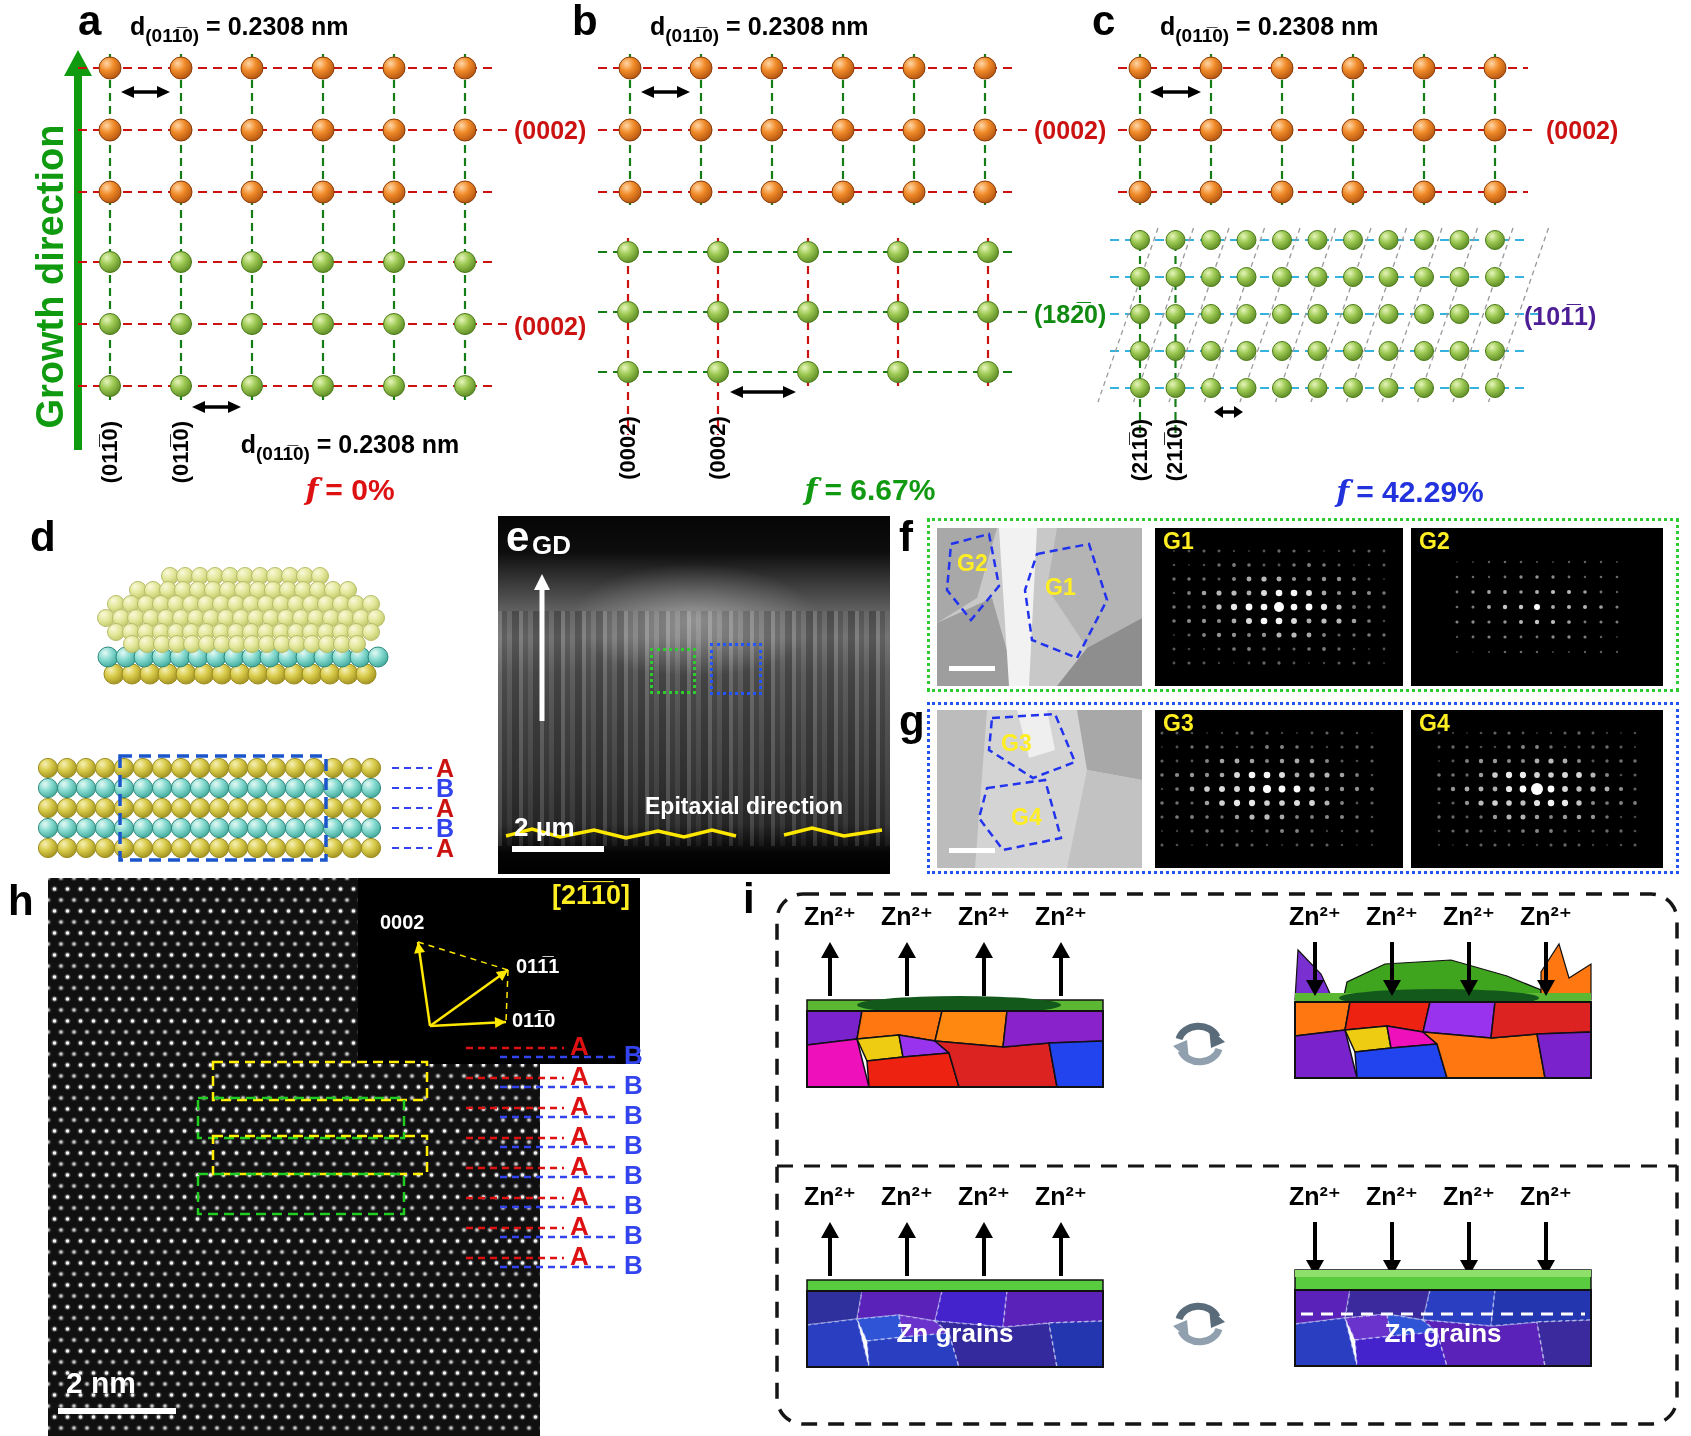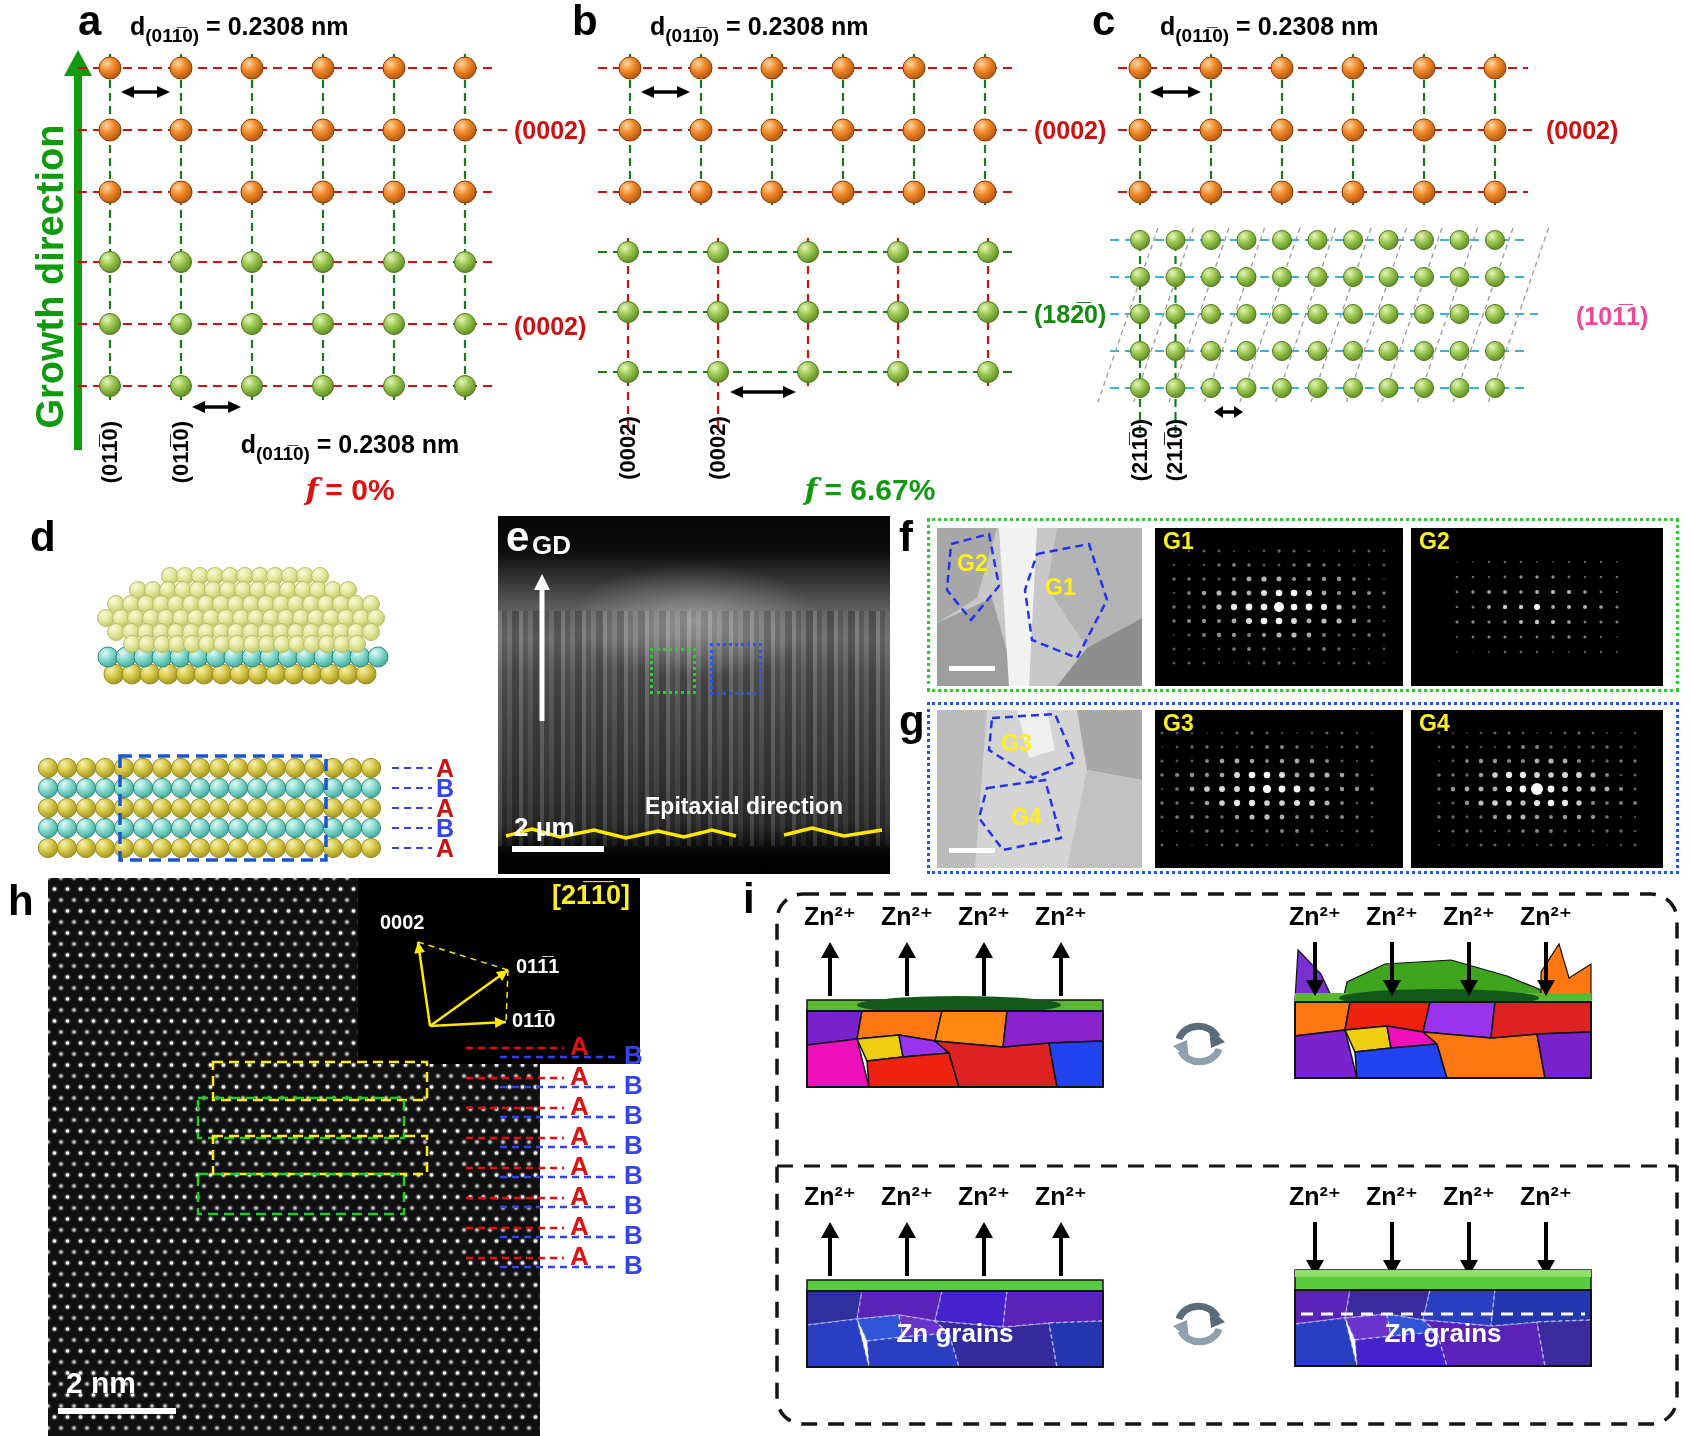--- a/index.html
+++ b/index.html
@@ -327,23 +327,24 @@
         <line x1="80" y1="52" x2="111" y2="52" stroke="#000" stroke-width="3.5"></line>
         <polygon points="70,52 83,46 83,58" fill="#000"></polygon>
         <polygon points="121,52 108,46 108,58" fill="#000"></polygon>
         <line x1="140" y1="372" x2="157" y2="372" stroke="#000" stroke-width="3.5"></line>
         <polygon points="134,372 143,366 143,378" fill="#000"></polygon>
         <polygon points="163,372 154,366 154,378" fill="#000"></polygon>
       </svg>
     <div class="tag" style="left:12px;top:0">c</div>
     <div class="dl" style="left:80px;top:12px"><span>d</span><span class="dsub">(011̅0)</span><span> = 0.2308 nm</span></div>
     <div class="plane" style="left:466px;top:116px;color:#cc1111">(0002)</div>
-    <div class="plane" style="left:496px;top:302px;color:#ec4899">(101̅1)</div>
+    <div class="plane" style="left:444px;top:302px;color:#4c1d95">(101̅1)</div>
     <div class="vlabel" style="left:5px;top:437px">(211̅0)</div>
     <div class="vlabel" style="left:40px;top:437px">(211̅0)</div>
+    <div class="fl center" style="left:170px;top:474px;width:320px;color:#2233dd"><span class="fsym">f</span><span>= 42.29%</span></div>
   </div>
 
   <div class="panel" style="left:20px;top:516px;width:470px;height:360px">
     <svg id="p-d" class="abs" style="left:0;top:0" width="470" height="360">
         <circle cx="94" cy="158" r="10" fill="url(#gY)" stroke="#9a8c1e" stroke-width="1"></circle>
         <circle cx="112" cy="158" r="10" fill="url(#gY)" stroke="#9a8c1e" stroke-width="1"></circle>
         <circle cx="130" cy="158" r="10" fill="url(#gY)" stroke="#9a8c1e" stroke-width="1"></circle>
         <circle cx="148" cy="158" r="10" fill="url(#gY)" stroke="#9a8c1e" stroke-width="1"></circle>
         <circle cx="166" cy="158" r="10" fill="url(#gY)" stroke="#9a8c1e" stroke-width="1"></circle>
         <circle cx="184" cy="158" r="10" fill="url(#gY)" stroke="#9a8c1e" stroke-width="1"></circle>

